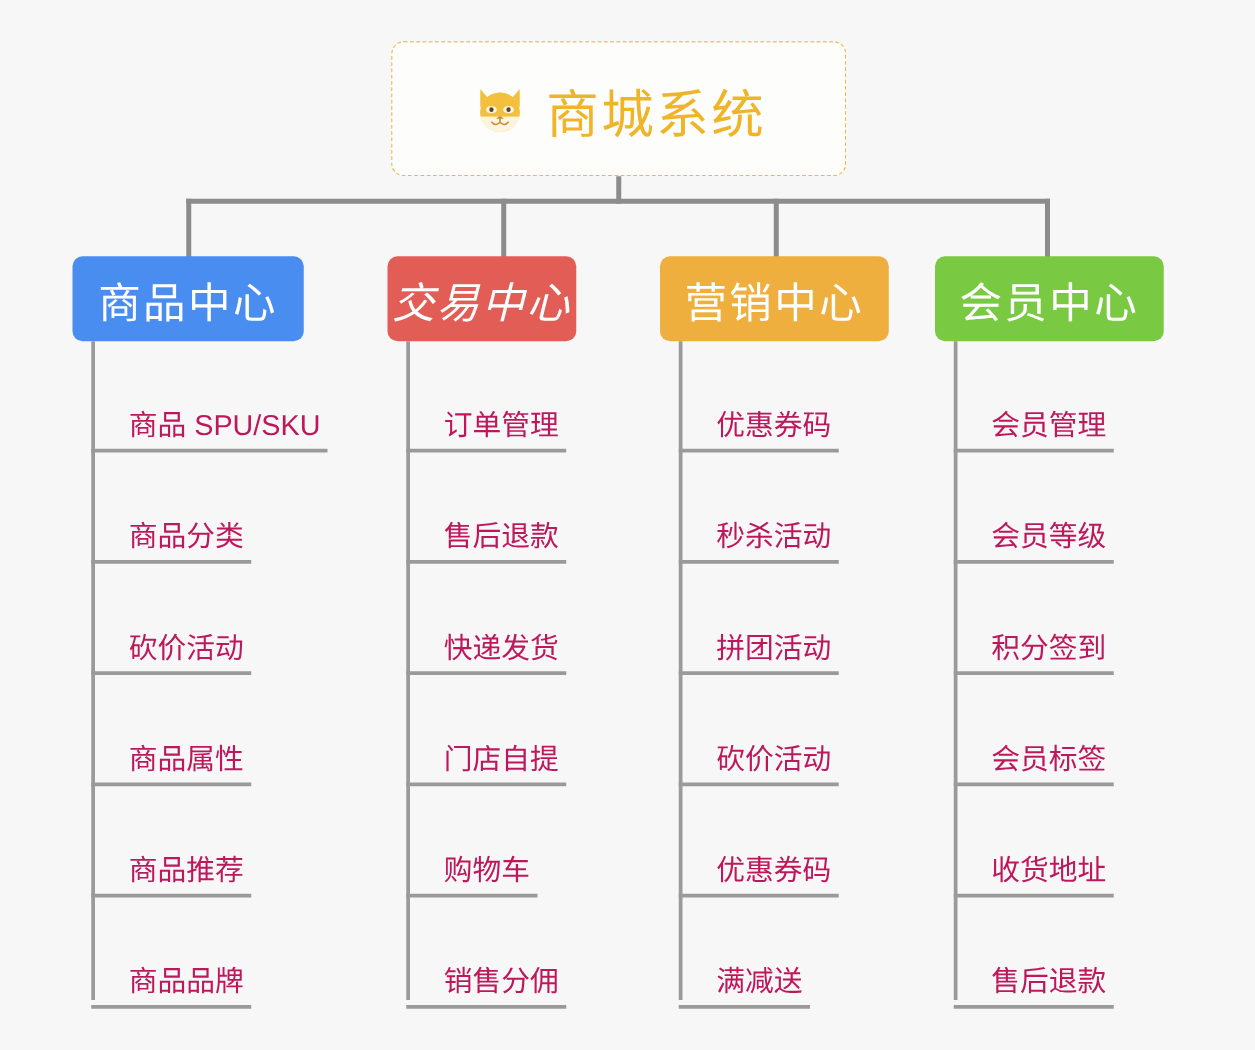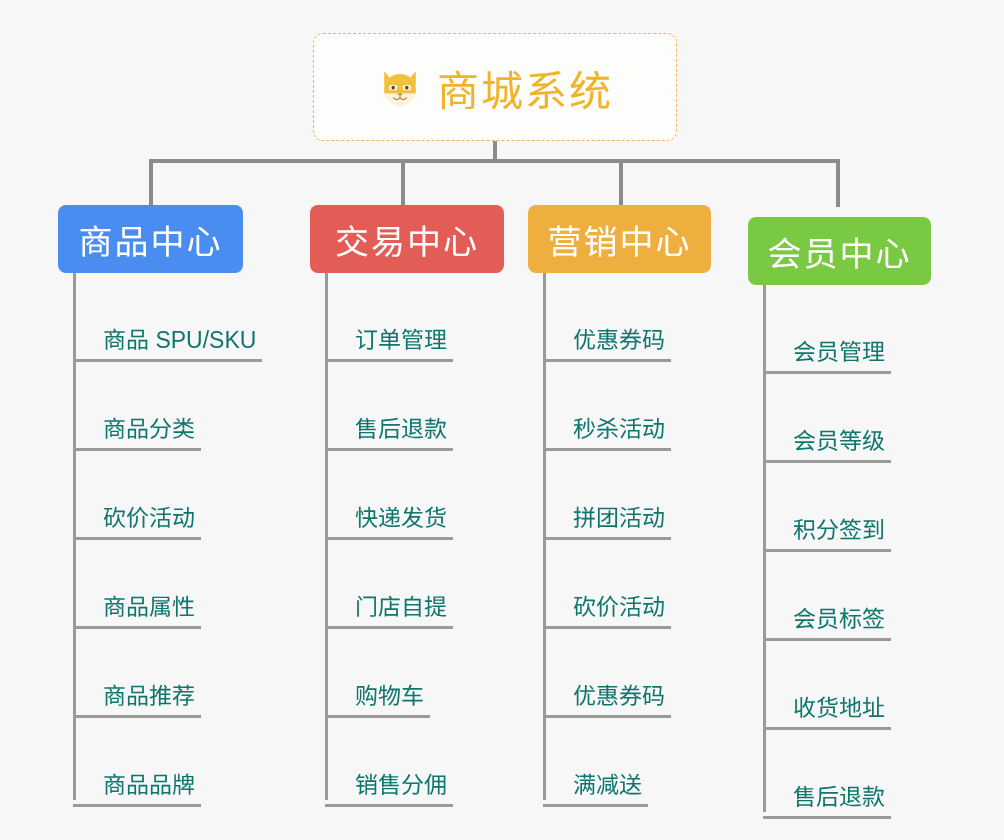--- a/index.html
+++ b/index.html
@@ -96,34 +96,34 @@
     height: 89px;
     box-sizing: border-box;
     display: flex;
     align-items: flex-end;
     position: relative;
   }
   .leaf-label {
     display: inline-block;
     padding: 0 6px 6px 30px;
     font-size: 23px;
-    color: #0f766e;
+    color: #be185d;
     white-space: nowrap;
     border-bottom: 3px solid #9a9a9a;
     line-height: 1.15;
   }
 
   
   .branch-1 { left: 58px; }
   .branch-1 .branch-head { width: 185px; background: #4a8df0; }
   .branch-2 { left: 310px; }
-  .branch-2 .branch-head { width: 194px; background: #e35d57; }
+  .branch-2 .branch-head { width: 151px; background: #e35d57; font-style: italic; }
   .branch-3 { left: 528px; }
   .branch-3 .branch-head { width: 183px; background: #eeaf3f; }
-  .branch-4 { left: 748px; margin-top: 12px; }
+  .branch-4 { left: 748px; }
   .branch-4 .branch-head { width: 183px; background: #7ac943; }
 </style>
 </head>
 <body>
 
 <div id="mindmap">
 
   <div class="root-node">
     <span class="root-emoji">
       <svg viewBox="0 0 64 64" width="46" height="46" aria-hidden="true">

